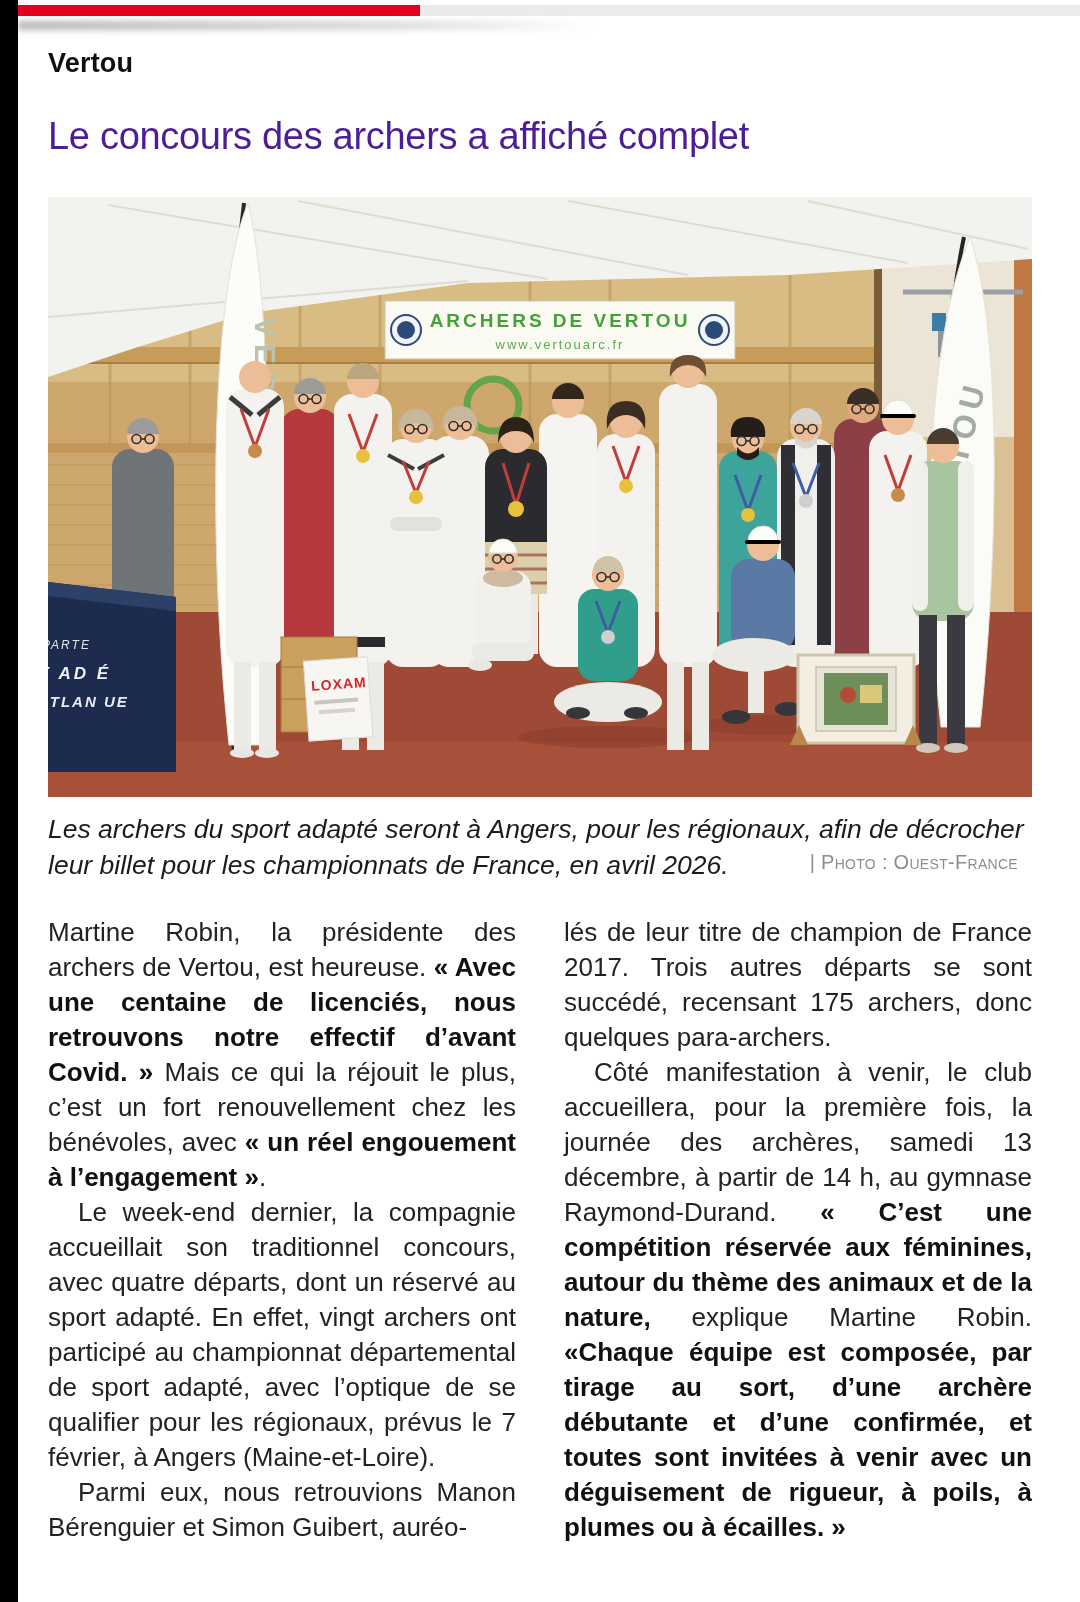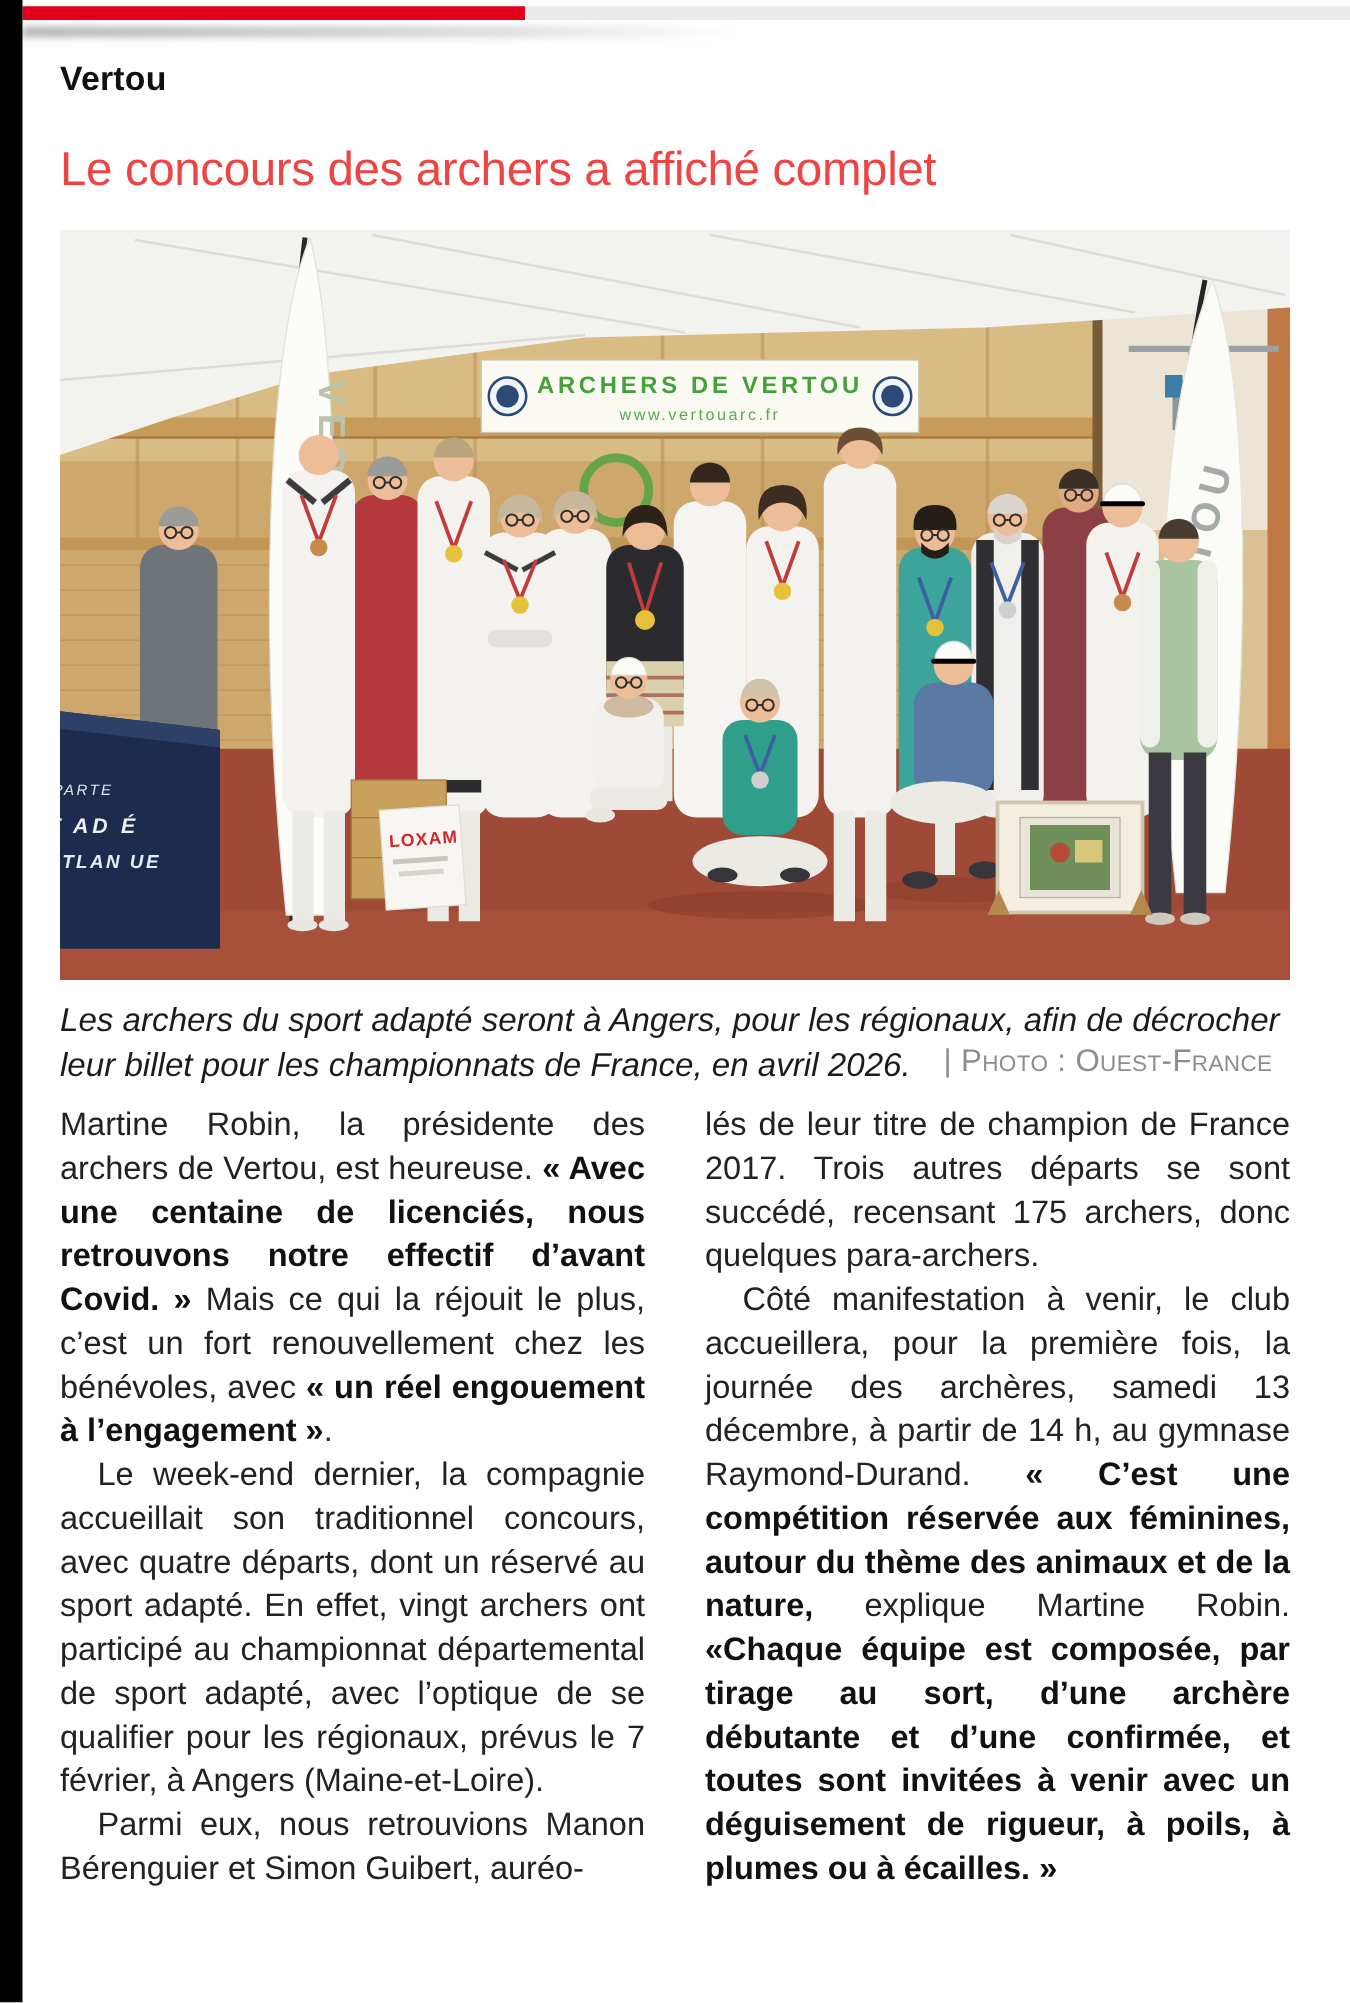--- a/index.html
+++ b/index.html
@@ -6,29 +6,29 @@
   body{width:1080px;height:1602px;position:relative;overflow:hidden;
        font-family:"Liberation Sans","DejaVu Sans",sans-serif;color:#1f1f1f;}
   .edge-strip{position:absolute;left:0;top:0;width:18px;height:100%;background:#000;z-index:9;}
   .topbar{position:absolute;left:18px;right:0;top:5px;height:11px;background:#ebebeb;}
   .progress{position:absolute;left:0;top:0;height:11px;width:402px;}
   .top-shadow{position:absolute;left:18px;top:21px;width:575px;height:9px;
       background:linear-gradient(to right,rgba(120,120,120,.55),rgba(150,150,150,.35) 65%,rgba(200,200,200,0));
       filter:blur(3px);}
   .content{padding:30px 48px 0 48px;}
   h2.section{font-size:27px;font-weight:700;color:#101010;margin:18px 0 0 0;letter-spacing:.2px;}
-  h1.headline{font-size:38px;font-weight:400;color:#ef4444;margin:36px 0 26px 0;letter-spacing:-.3px;}
+  h1.headline{font-size:38px;font-weight:400;color:#4c1d95;margin:36px 0 39px 0;letter-spacing:-.3px;}
   figure{margin:0;}
   svg.photo{display:block;width:984px;height:600px;background:#f2f2ee;}
   svg text{font-family:"Liberation Sans","DejaVu Sans",sans-serif;}
   figcaption{position:relative;margin-top:14px;font-size:26.5px;line-height:36px;color:#1b1b1b;width:984px;}
   figcaption em{}
   .credit{position:absolute;right:14px;bottom:3px;font-style:normal;font-variant:small-caps;
-          color:#8d8d8d;font-size:25px;white-space:nowrap;letter-spacing:.3px;}
-  .article{display:flex;gap:48px;margin-top:12px;width:984px;
+          color:#8d8d8d;font-size:20px;white-space:nowrap;letter-spacing:.3px;}
+  .article{display:flex;gap:48px;margin-top:32px;width:984px;
            font-size:26px;line-height:35px;text-align:justify;color:#222;
            hyphens:auto;-webkit-hyphens:auto;}
   .article .col{flex:1;min-width:0;}
   .article p{margin:0;}
   .article p.indent{text-indent:30px;}
   .article b{font-weight:700;color:#111;}
   
   .sk{fill:#ecbd96}.sk2{fill:#e0a981}
   .wj{fill:#f3f2ee}.wp{fill:#eceae4}
   .gl{stroke:#2f2f2f;fill:none;stroke-width:1.6}

